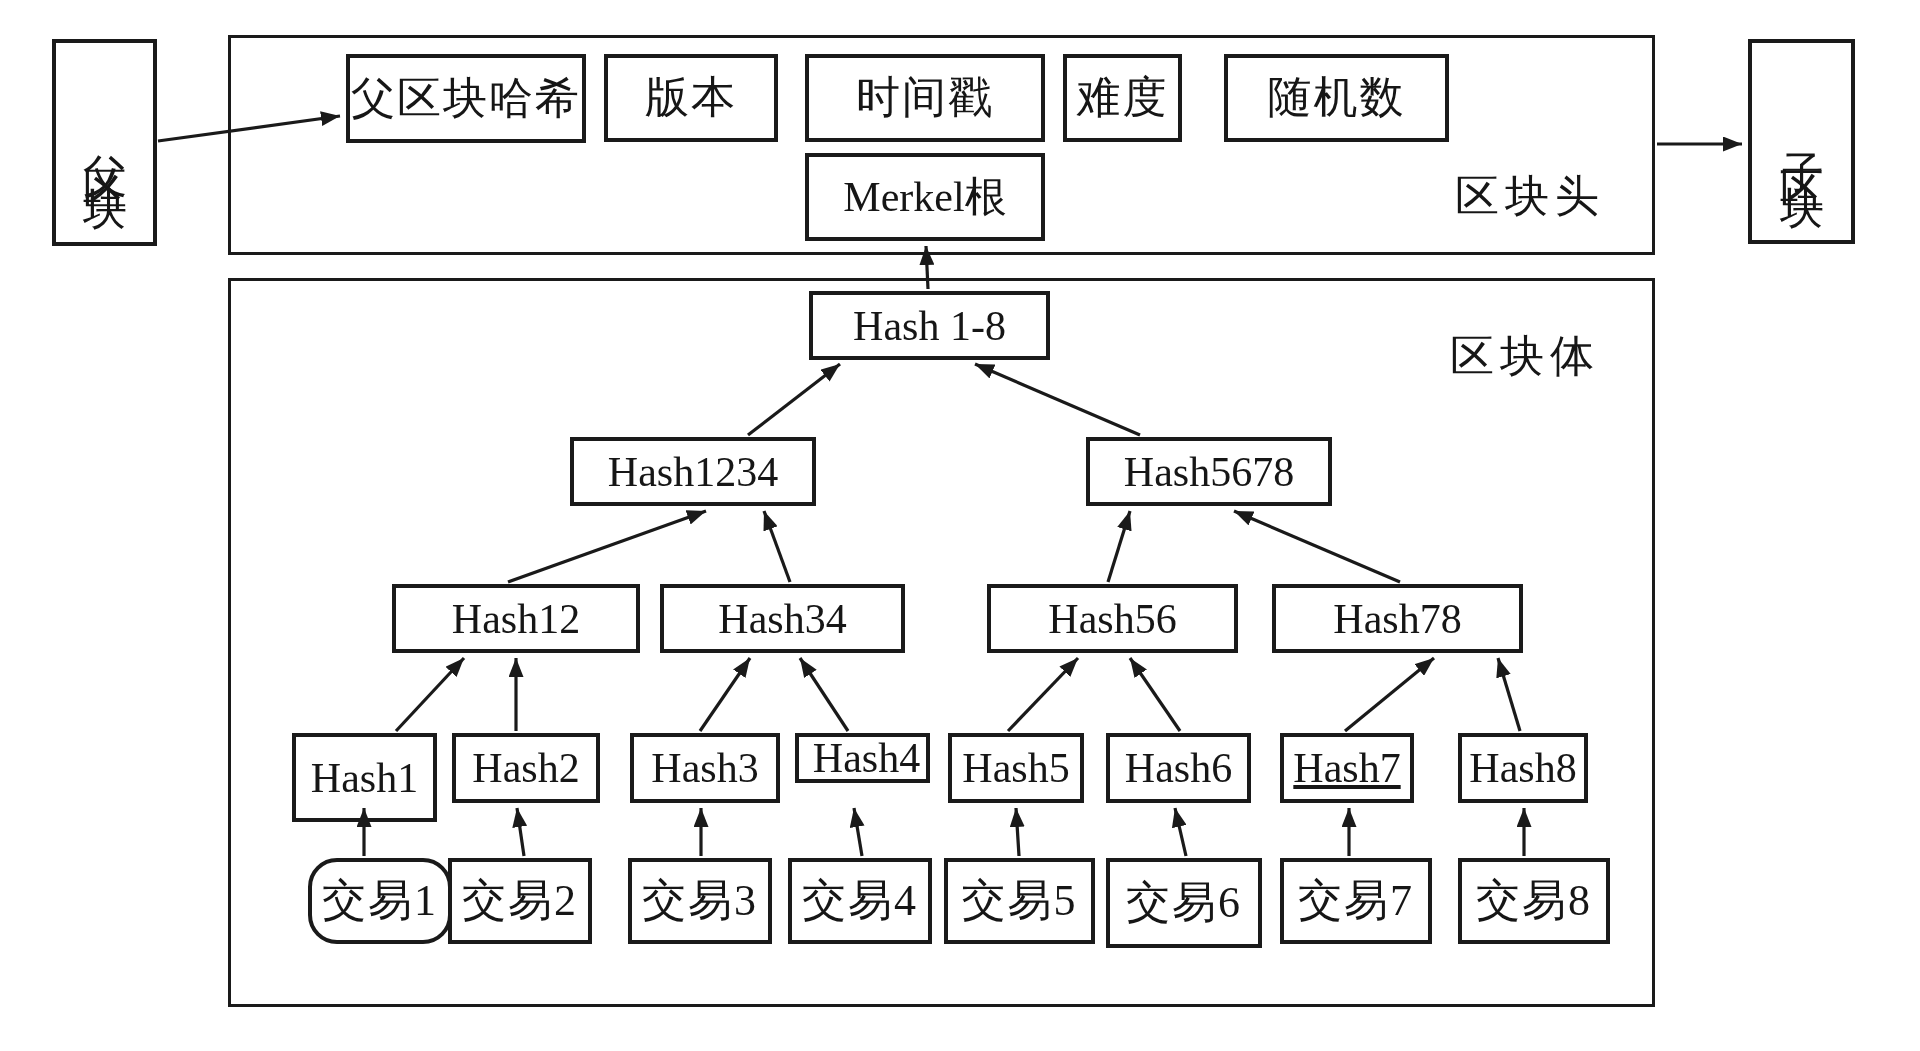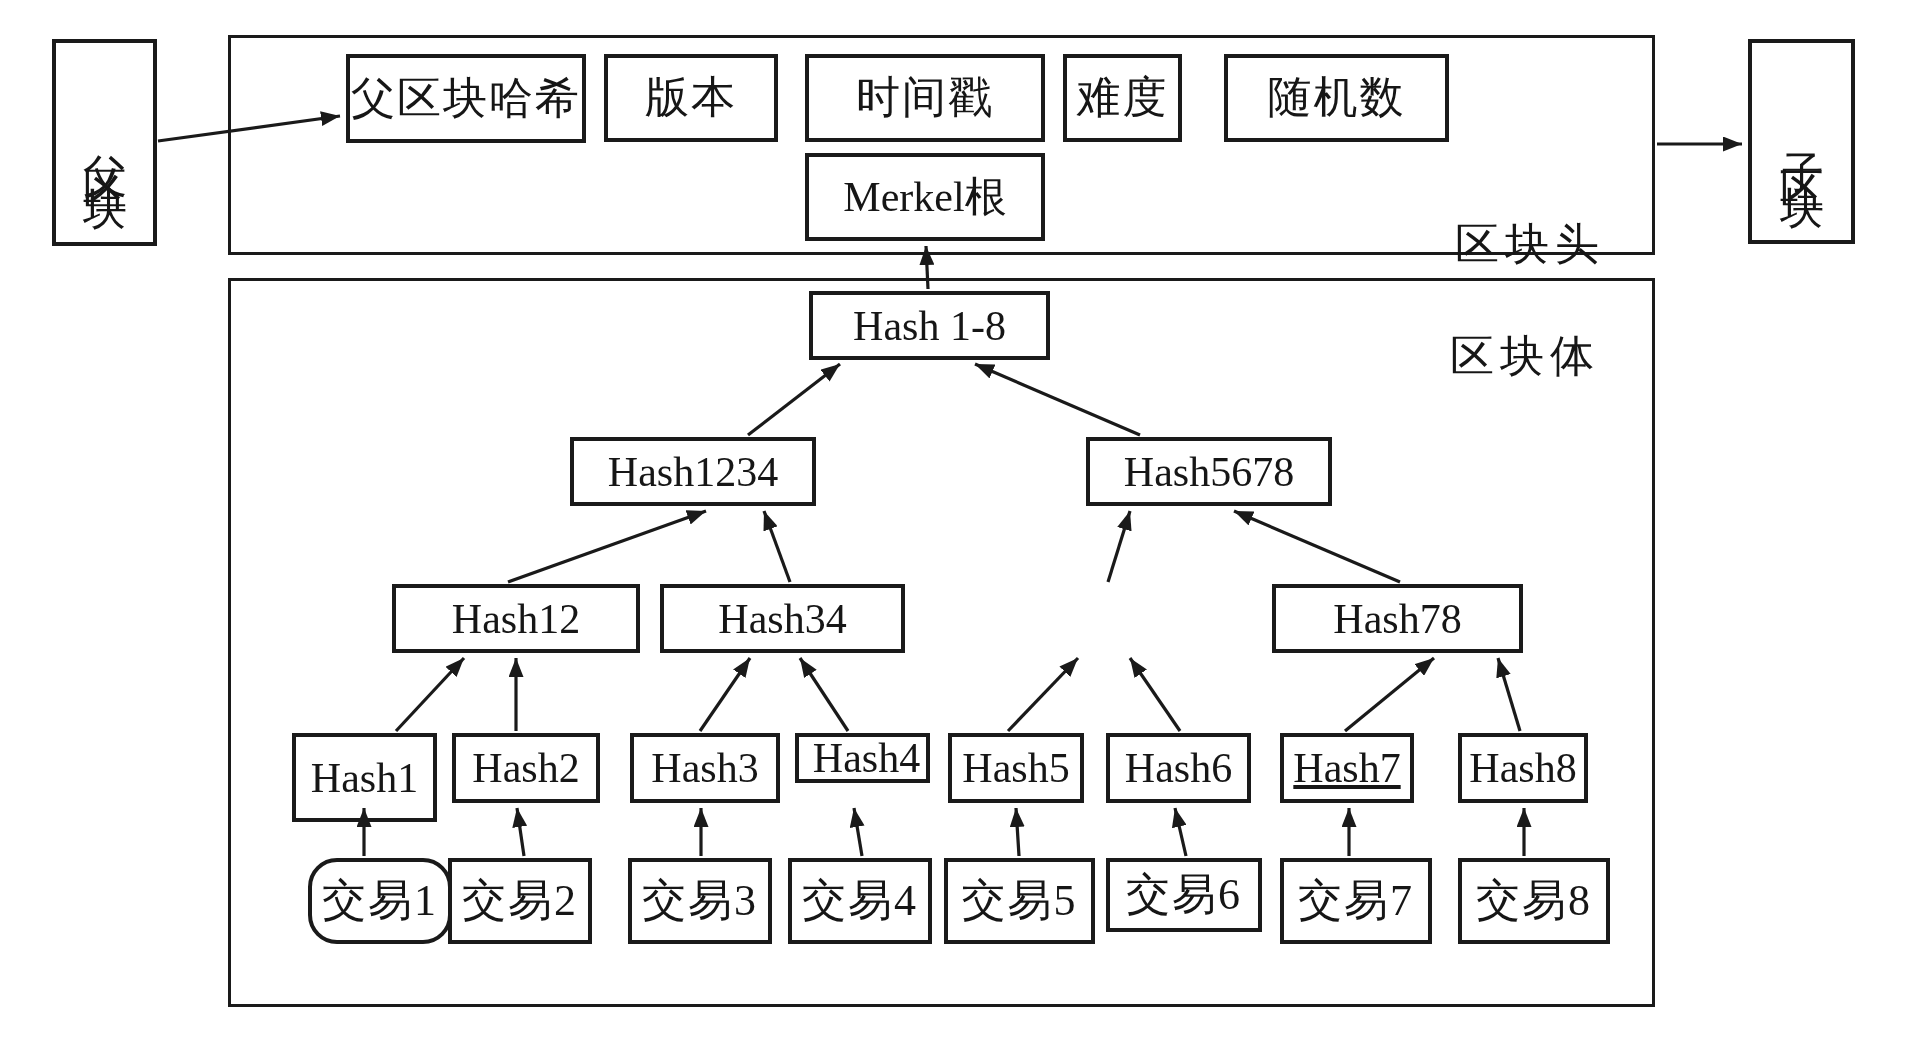--- a/index.html
+++ b/index.html
@@ -83,47 +83,48 @@
   <div class="box vtext" style="left:52px; top:39px; width:105px; height:207px;">父区块</div>
   <div class="box vtext" style="left:1748px; top:39px; width:107px; height:205px;">子区块</div>
 
   <div class="box cjk" style="left:346px; top:54px; width:240px; height:89px;">父区块哈希</div>
   <div class="box cjk" style="left:604px; top:54px; width:174px; height:88px;">版本</div>
   <div class="box cjk" style="left:805px; top:54px; width:240px; height:88px;">时间戳</div>
   <div class="box cjk" style="left:1063px; top:54px; width:119px; height:88px;">难度</div>
   <div class="box cjk" style="left:1224px; top:54px; width:225px; height:88px;">随机数</div>
   <div class="box" style="left:805px; top:153px; width:240px; height:88px;">Merkel根</div>
 
-  <div class="section-label" style="left:1418px; top:171px; width:224px; height:52px;margin-top:48px;">区块头</div>
+  <div class="section-label" style="left:1418px; top:171px; width:224px; height:52px;">区块头</div>
   <div class="section-label" style="left:1418px; top:311px; width:214px; height:52px;margin-top:20px;">区块体</div>
 
   <div class="box" style="left:809px; top:291px; width:241px; height:69px;">Hash 1-8</div>
 
   <div class="box" style="left:570px; top:437px; width:246px; height:69px;">Hash1234</div>
   <div class="box" style="left:1086px; top:437px; width:246px; height:69px;">Hash5678</div>
 
   <div class="box" style="left:392px; top:584px; width:248px; height:69px;">Hash12</div>
   <div class="box" style="left:660px; top:584px; width:245px; height:69px;">Hash34</div>
+  <div class="box" style="left:987px; top:584px; width:251px; height:69px;">Hash56</div>
   <div class="box" style="left:1272px; top:584px; width:251px; height:69px;">Hash78</div>
 
   <div class="box" style="left:292px; top:733px; width:145px; height:89px;">Hash1</div>
   <div class="box" style="left:452px; top:733px; width:148px; height:70px;">Hash2</div>
   <div class="box" style="left:630px; top:733px; width:150px; height:70px;">Hash3</div>
   <div class="box" style="left:795px; top:733px; width:135px; height:50px;padding-left:8px;">Hash4</div>
   <div class="box" style="left:948px; top:733px; width:136px; height:70px;">Hash5</div>
   <div class="box" style="left:1106px; top:733px; width:145px; height:70px;">Hash6</div>
   <div class="box" style="left:1280px; top:733px; width:134px; height:70px;text-decoration:underline;">Hash7</div>
   <div class="box" style="left:1458px; top:733px; width:130px; height:70px;">Hash8</div>
 
   <div class="box cjk" style="left:308px; top:858px; width:144px; height:86px;border-radius:29px;">交易1</div>
   <div class="box cjk" style="left:448px; top:858px; width:144px; height:86px;">交易2</div>
   <div class="box cjk" style="left:628px; top:858px; width:144px; height:86px;">交易3</div>
   <div class="box cjk" style="left:788px; top:858px; width:144px; height:86px;">交易4</div>
   <div class="box cjk" style="left:944px; top:858px; width:151px; height:86px;">交易5</div>
-  <div class="box cjk" style="left:1106px; top:858px; width:156px; height:74px;">交易6</div>
+  <div class="box cjk" style="left:1106px; top:858px; width:156px; height:90px;">交易6</div>
   <div class="box cjk" style="left:1280px; top:858px; width:152px; height:86px;">交易7</div>
   <div class="box cjk" style="left:1458px; top:858px; width:152px; height:86px;">交易8</div>
 
   <svg id="arrow-layer" viewBox="0 0 1920 1051" xmlns="http://www.w3.org/2000/svg">
     <defs>
       <marker id="ah" markerUnits="userSpaceOnUse" markerWidth="20" markerHeight="15" refX="19" refY="7.5" orient="auto">
         <path d="M0,0 L19,7.5 L0,15 Z" fill="#1a1a1a"></path>
       </marker>
     </defs>
 

